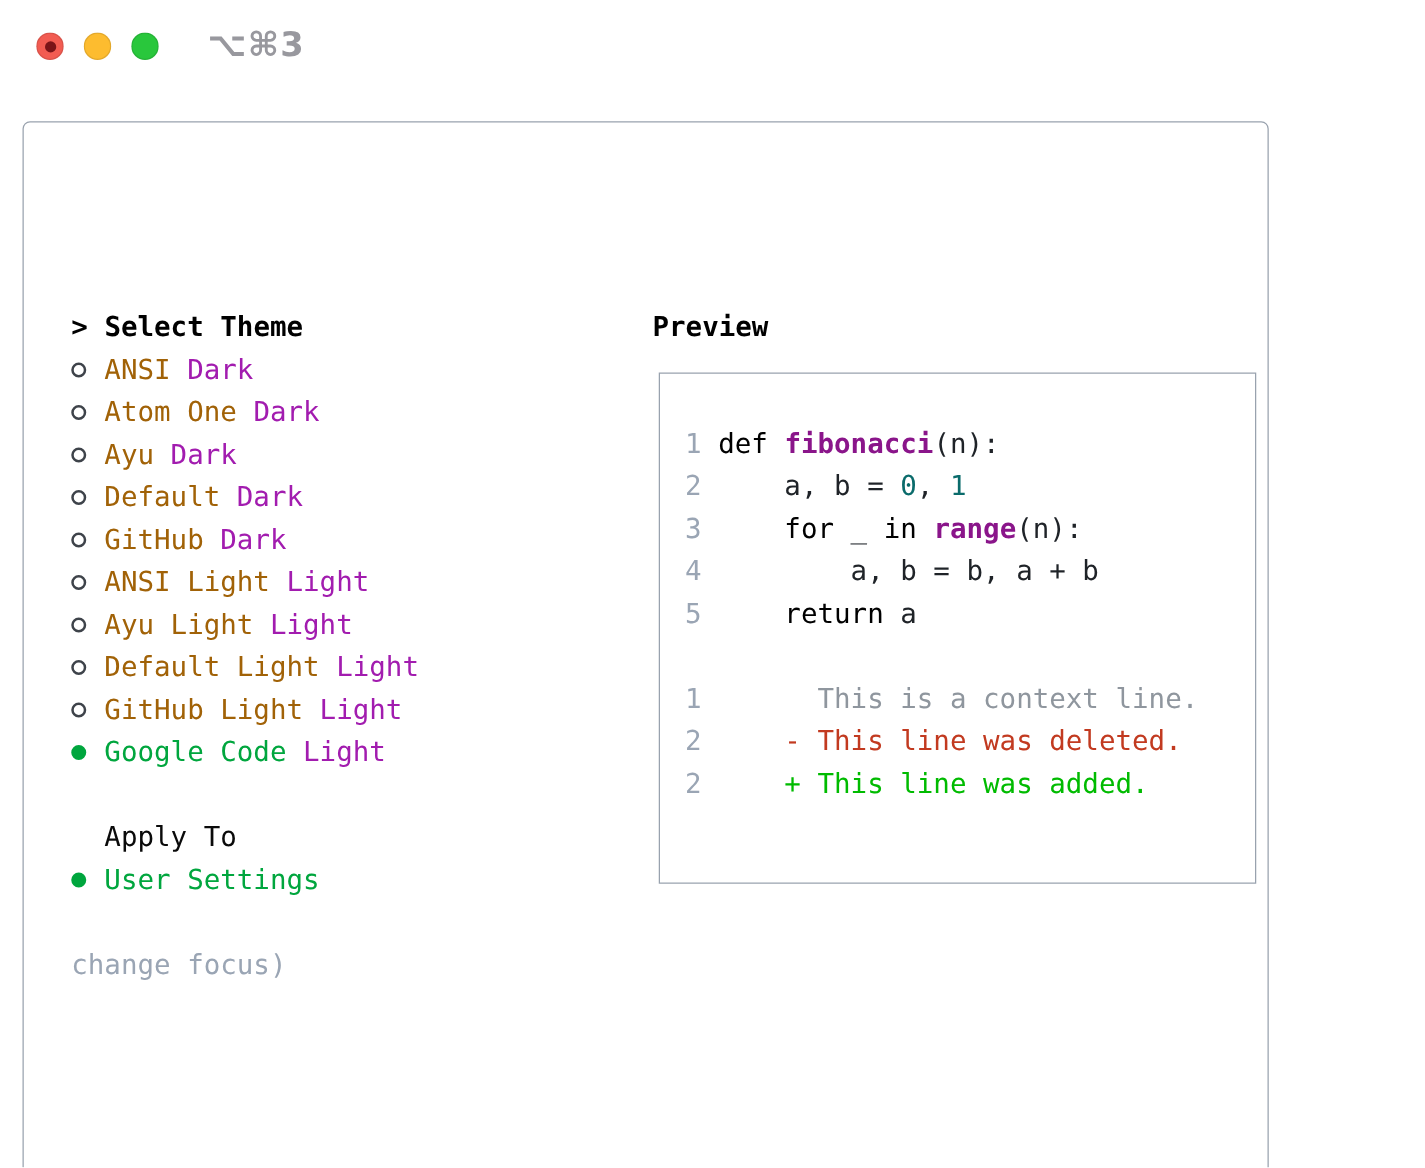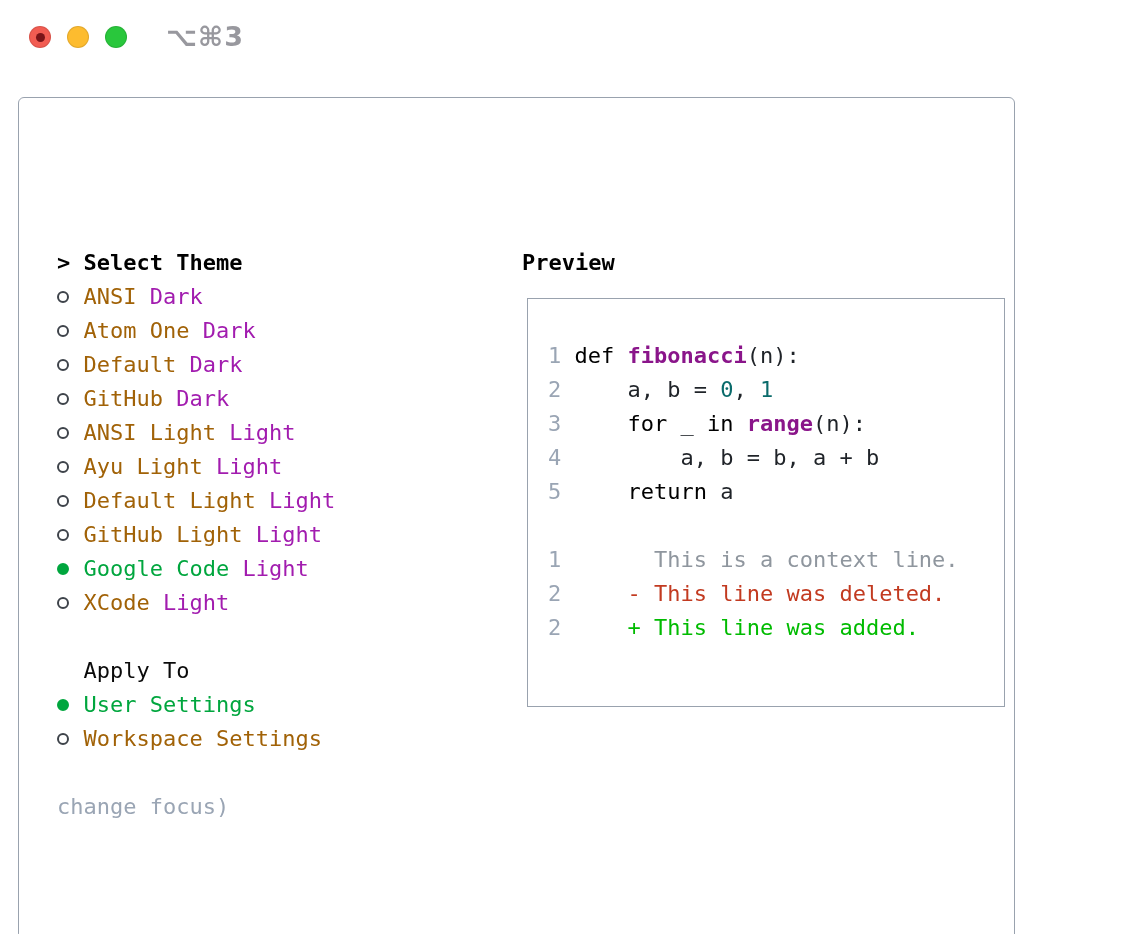--- a/index.html
+++ b/index.html
@@ -88,35 +88,34 @@
   </div>
 
   <div class="panel">
 
     <div class="left-col">
       <div class="line"><span class="caret">&gt;</span><span class="hdr"> </span><span class="hdr">Select Theme</span></div>
 
       <div id="theme-list">
           <div class="line"><span class="b"><i class="circ"></i></span><span class="name">ANSI</span> <span class="variant">Dark</span></div>
           <div class="line"><span class="b"><i class="circ"></i></span><span class="name">Atom One</span> <span class="variant">Dark</span></div>
+          <div class="line"><span class="b"><i class="circ"></i></span><span class="name">Ayu</span> <span class="variant">Dark</span></div>
           <div class="line"><span class="b"><i class="circ"></i></span><span class="name">Default</span> <span class="variant">Dark</span></div>
           <div class="line"><span class="b"><i class="circ"></i></span><span class="name">GitHub</span> <span class="variant">Dark</span></div>
           <div class="line"><span class="b"><i class="circ"></i></span><span class="name">ANSI Light</span> <span class="variant">Light</span></div>
           <div class="line"><span class="b"><i class="circ"></i></span><span class="name">Ayu Light</span> <span class="variant">Light</span></div>
           <div class="line"><span class="b"><i class="circ"></i></span><span class="name">Default Light</span> <span class="variant">Light</span></div>
           <div class="line"><span class="b"><i class="circ"></i></span><span class="name">GitHub Light</span> <span class="variant">Light</span></div>
           <div class="line"><span class="b"><i class="circ sel"></i></span><span class="name selname">Google Code</span> <span class="variant">Light</span></div>
-          <div class="line"><span class="b"><i class="circ"></i></span><span class="name">XCode</span> <span class="variant">Light</span></div>
         </div>
 
       <div class="apply-block">
         <div class="line apply-title">Apply To</div>
         <div id="apply-list">
             <div class="line"><span class="b"><i class="circ sel"></i></span><span class="name selname">User Settings</span></div>
-            <div class="line"><span class="b"><i class="circ"></i></span><span class="name">Workspace Settings</span></div>
           </div>
       </div>
 
       <div class="help-block">
         <div class="line help">change focus)</div>
       </div>
     </div>
 
     <div class="line preview-title">Preview</div>
 

